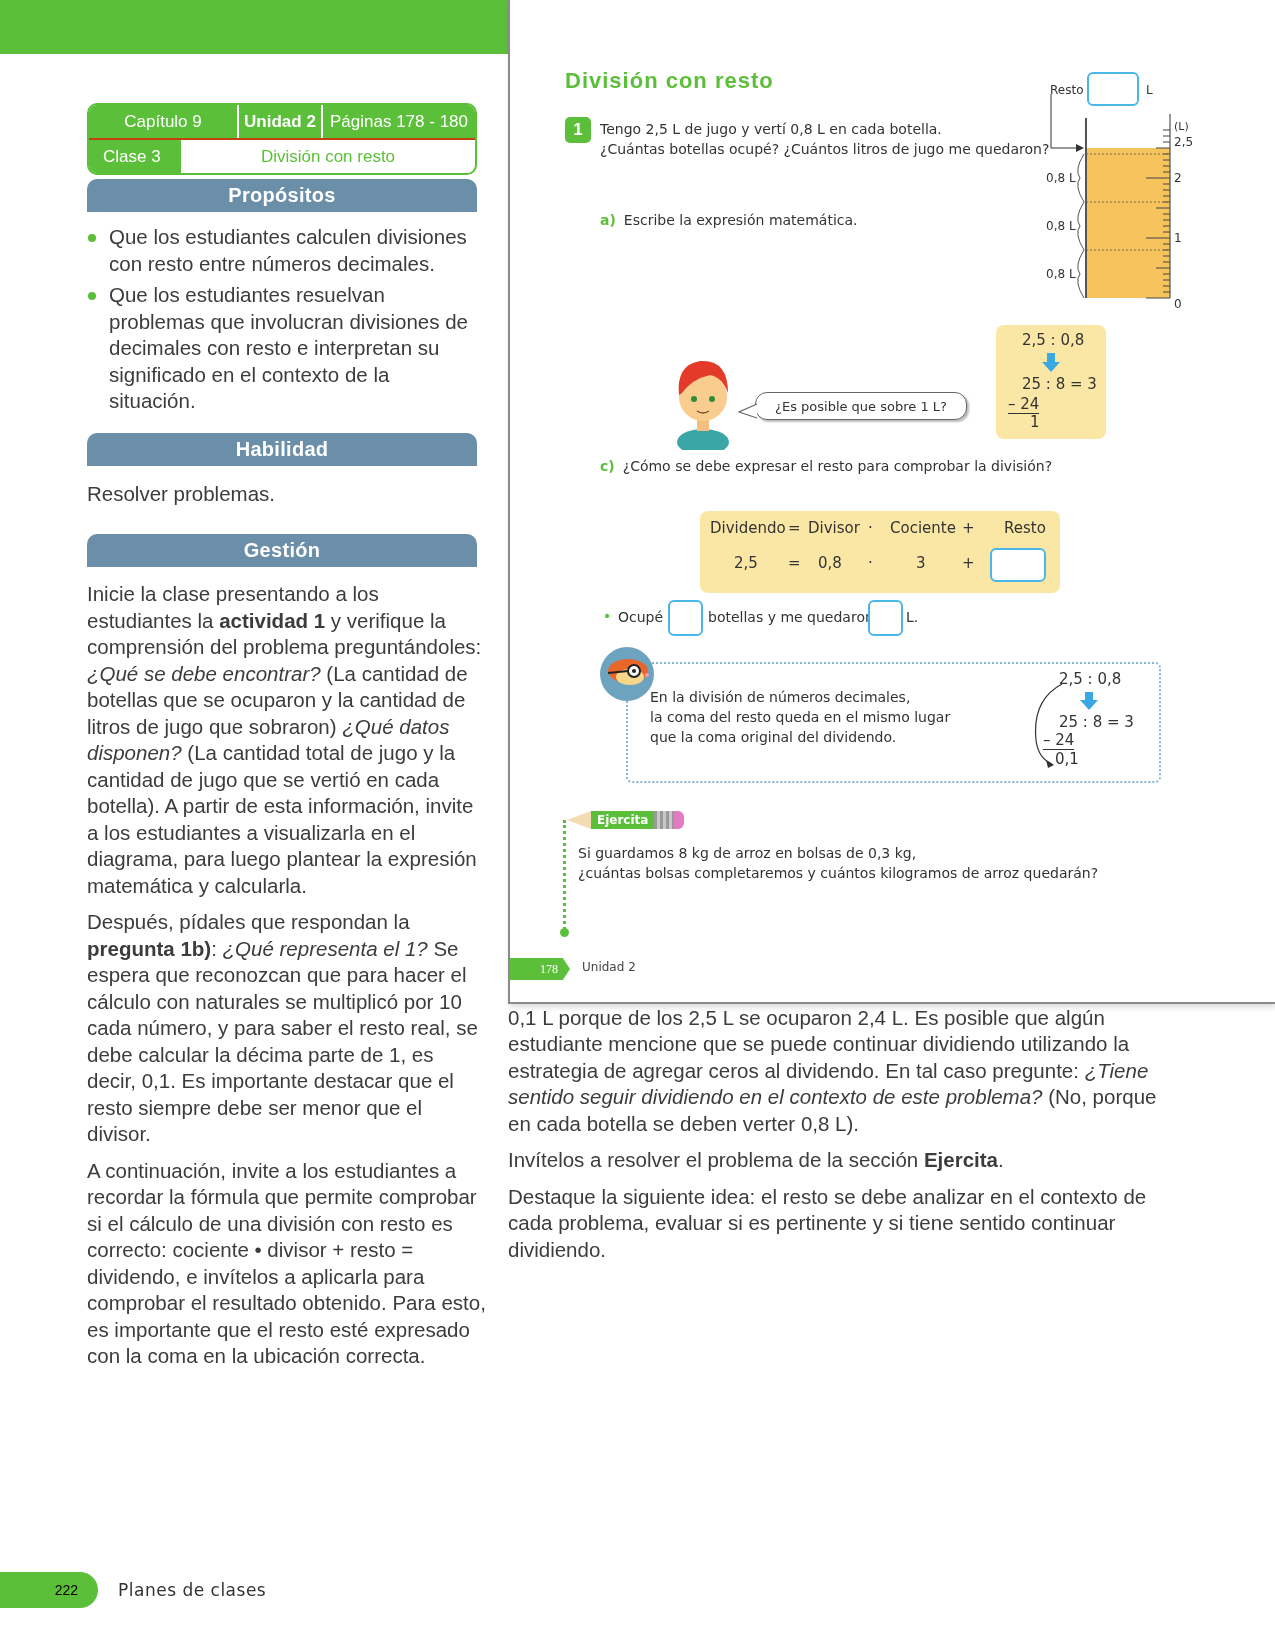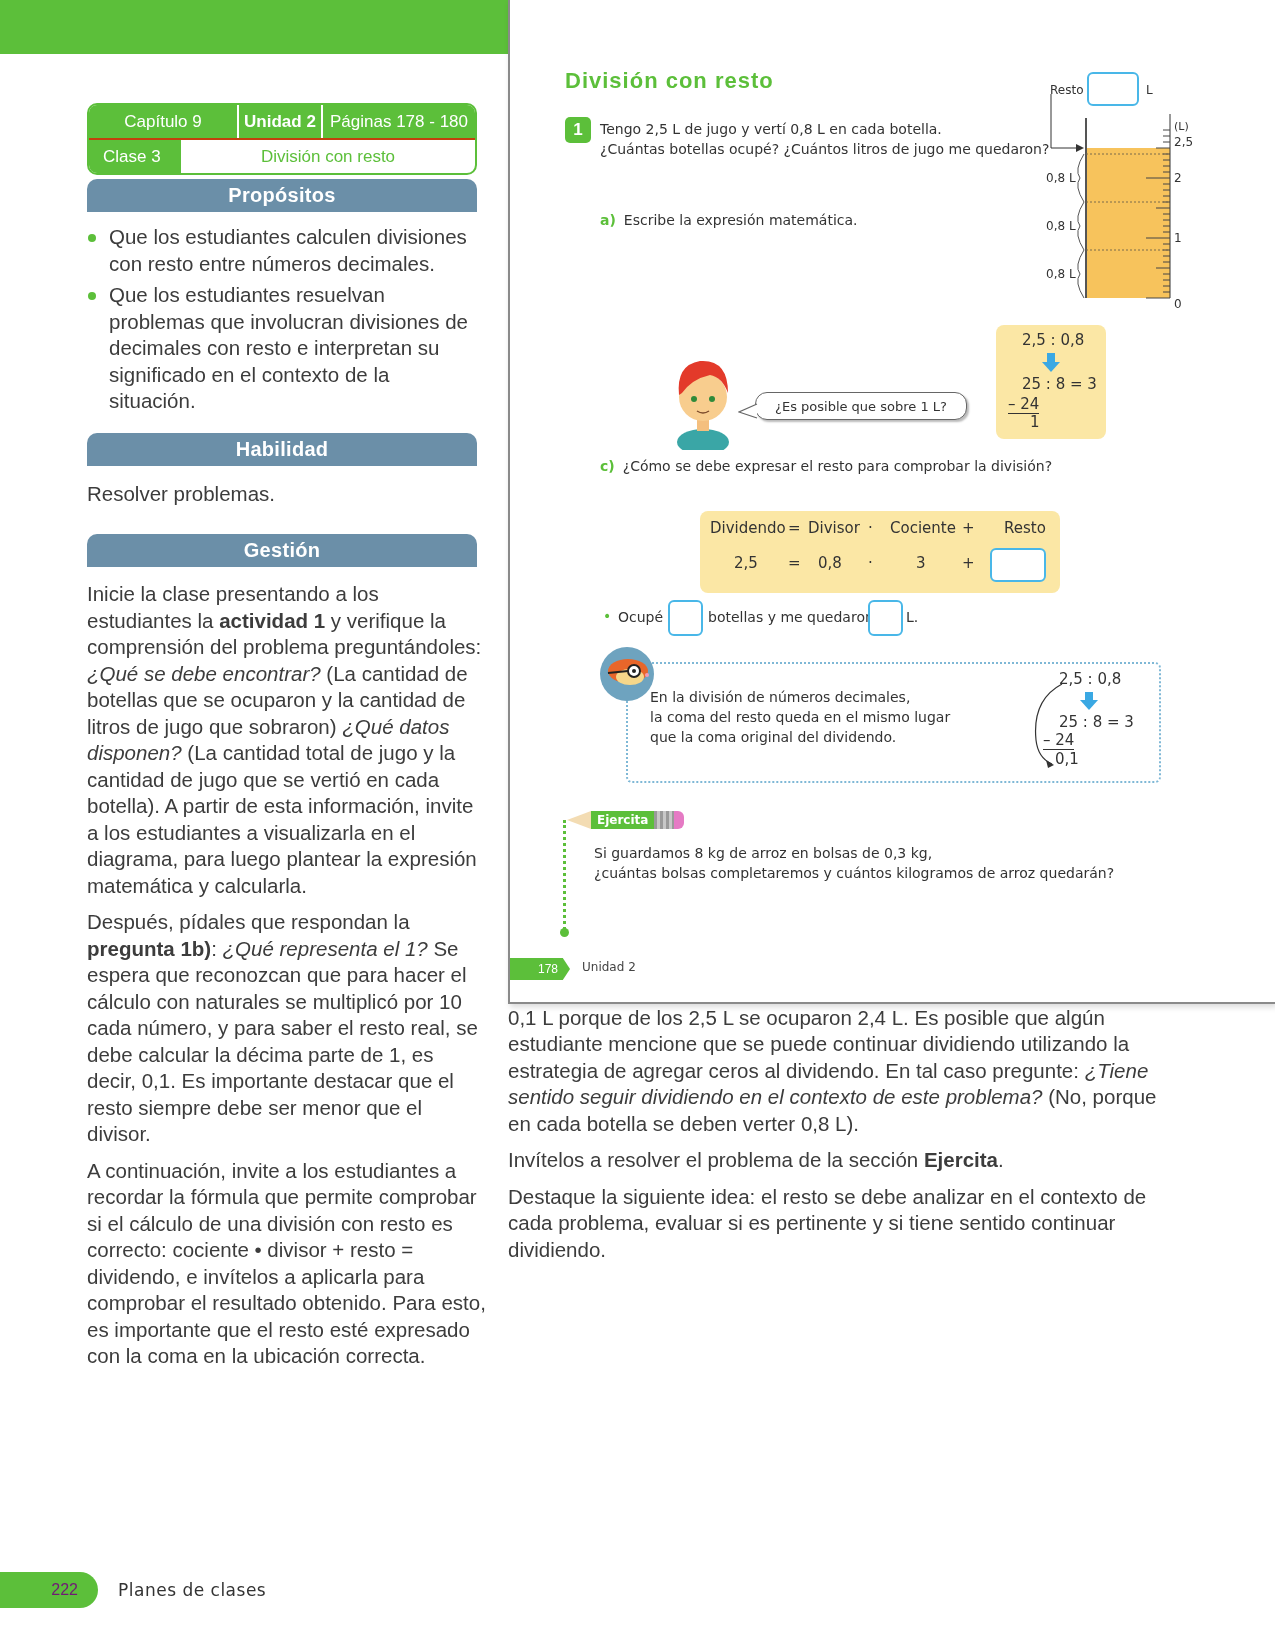--- a/index.html
+++ b/index.html
@@ -49,24 +49,24 @@
 
   .pencil { position: absolute; left: 57px; top: 811px; height: 18px; display: flex; align-items: center; }
   .pencil .tip { width: 0; height: 0; border-top: 9px solid transparent; border-bottom: 9px solid transparent; border-right: 24px solid #f3dcb3; }
   .pencil .body { background: #5cbf3a; color: #fff; font-weight: bold; font-size: 12px; padding: 1px 6px; height: 18px; line-height: 16px; font-family: "DejaVu Sans", sans-serif; }
   .pencil .band { width: 20px; height: 18px; background: repeating-linear-gradient(90deg,#9a9a9a 0 3px,#c8c8c8 3px 6px); }
   .pencil .eraser { width: 10px; height: 18px; background: #e57ac4; border-radius: 0 6px 6px 0; }
 
   .green-dots { position: absolute; left: 53px; top: 820px; width: 2px; height: 110px; border-left: 3px dotted #5cbf3a; }
   .green-dot-end { position: absolute; left: 50px; top: 928px; width: 9px; height: 9px; border-radius: 50%; background: #5cbf3a; }
 
-  .sp-footer { position: absolute; left: 0; top: 958px; width: 60px; height: 22px; background: #5cbf3a; color: #fff; font-size: 12px; display: flex; align-items: center; justify-content: flex-end; padding-right: 12px; clip-path: polygon(0 0, 88% 0, 100% 50%, 88% 100%, 0 100%); font-family: Liberation Sans, sans-serif; }
+  .sp-footer { position: absolute; left: 0; top: 958px; width: 60px; height: 22px; background: #5cbf3a; color: #fff; font-size: 12px; display: flex; align-items: center; justify-content: flex-end; padding-right: 12px; clip-path: polygon(0 0, 88% 0, 100% 50%, 88% 100%, 0 100%); font-family: Liberation Serif, serif; }
   .sp-footer-label { position: absolute; left: 72px; top: 960px; font-size: 12px; color: #444; font-family: "DejaVu Sans", sans-serif; }
 
-  .page-footer { position: absolute; left: 0; top: 1572px; width: 98px; height: 36px; background: #5cbf3a; border-radius: 0 18px 18px 0; color: #701a75; font-size: 16px; display: flex; align-items: center; justify-content: flex-end; padding-right: 20px; }
+  .page-footer { position: absolute; left: 0; top: 1572px; width: 98px; height: 36px; background: #5cbf3a; border-radius: 0 18px 18px 0; color: #000000; font-size: 14px; display: flex; align-items: center; justify-content: flex-end; padding-right: 20px; }
   .page-footer-label { position: absolute; left: 118px; top: 1580px; font-size: 17px; color: #333; font-family: "DejaVu Sans", sans-serif; letter-spacing: 0.5px; }
 </style>
 </head>
 <body>
 
 <div class="top-band"></div>
 
 <div class="hdr">
   <div class="row1">
     <div class="c1">Capítulo 9</div>
@@ -257,21 +257,21 @@
   </svg>
 
   <div class="green-dots"></div>
   <div class="green-dot-end"></div>
   <div class="pencil">
     <div class="tip"></div>
     <div class="body">Ejercita</div>
     <div class="band"></div>
     <div class="eraser"></div>
   </div>
-  <div class="sp" style="left:68px; top:843px;margin-left:16px;">
+  <div class="sp" style="left:68px; top:843px;">
     <div>Si guardamos 8 kg de arroz en bolsas de 0,3 kg,</div>
     <div>¿cuántas bolsas completaremos y cuántos kilogramos de arroz quedarán?</div>
   </div>
 
   <div class="sp-footer">178</div>
   <div class="sp-footer-label">Unidad 2</div>
 </div>
 
 <div class="page-footer">222</div>
 <div class="page-footer-label">Planes de clases</div>

